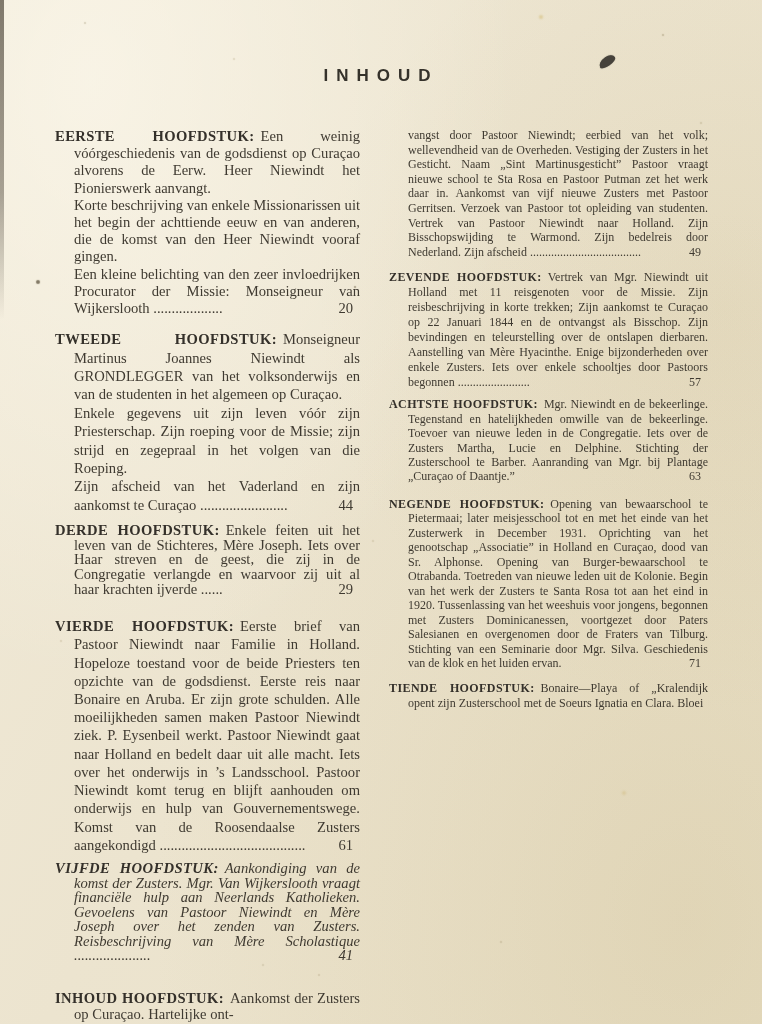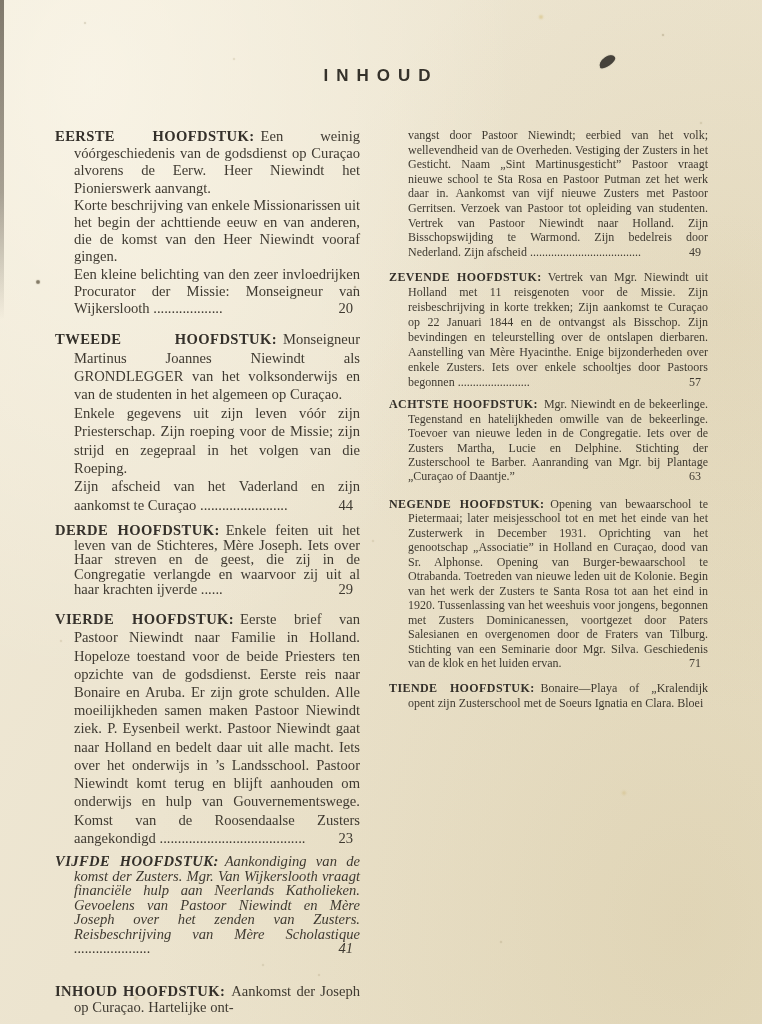--- a/index.html
+++ b/index.html
@@ -60,21 +60,21 @@
   .col{position:absolute;top:128px;}
   .col-left{left:55px;width:305px;font-size:14.6px;}
   .col-right{left:389px;width:319px;font-size:12px;}
   .entry{position:relative;}
   .para{margin:0;padding-left:19px;text-align:justify;}
   .hang{text-indent:-19px;}
   .head{font-weight:bold;color:#34302a;margin-right:6px;letter-spacing:.4px;}
   .pagenum{position:absolute;right:7px;bottom:0;}
   .e1{line-height:17.2px;margin-bottom:13px;}
   .e2{line-height:18.4px;margin-bottom:9px;}
-  .e3{line-height:14.6px;margin-bottom:14px;}
+  .e3{line-height:14.6px;margin-bottom:21px;}
   .e4{line-height:18.2px;margin-bottom:7px;}
   .e5{line-height:14.6px;margin-bottom:28px;font-style:italic;}
   .e6{line-height:15.5px;}
   .r1{line-height:14.6px;margin-bottom:11px;}
   .r2{line-height:15px;margin-bottom:7px;}
   .r3{line-height:14.4px;margin-bottom:13px;}
   .r4{line-height:14.5px;margin-bottom:10px;}
   .r5{line-height:15px;}
 </style>
 </head>
@@ -103,30 +103,30 @@
       <span class="pagenum">44</span>
     </div>
 
     <div class="entry e3">
       <p class="para hang"><span class="head">DERDE HOOFDSTUK:</span><span>Enkele feiten uit het leven van de Stichteres, Mère Joseph. Iets over Haar streven en de geest, die zij in de Congregatie verlangde en waarvoor zij uit al haar krachten ijverde ......</span></p>
       <span class="pagenum">29</span>
     </div>
 
     <div class="entry e4">
       <p class="para hang"><span class="head">VIERDE HOOFDSTUK:</span><span>Eerste brief van Pastoor Niewindt naar Familie in Holland. Hopeloze toestand voor de beide Priesters ten opzichte van de godsdienst. Eerste reis naar Bonaire en Aruba. Er zijn grote schulden. Alle moeilijkheden samen maken Pastoor Niewindt ziek. P. Eysenbeil werkt. Pastoor Niewindt gaat naar Holland en bedelt daar uit alle macht. Iets over het onderwijs in ’s Landsschool. Pastoor Niewindt komt terug en blijft aanhouden om onderwijs en hulp van Gouvernementswege. Komst van de Roosendaalse Zusters aangekondigd ........................................</span></p>
-      <span class="pagenum">23</span>
+      <span class="pagenum">61</span>
     </div>
 
     <div class="entry e5">
       <p class="para hang"><span class="head">VIJFDE HOOFDSTUK:</span><span>Aankondiging van de komst der Zusters. Mgr. Van Wijkerslooth vraagt financiële hulp aan Neerlands Katholieken. Gevoelens van Pastoor Niewindt en Mère Joseph over het zenden van Zusters. Reisbeschrijving van Mère Scholastique .....................</span></p>
       <span class="pagenum">41</span>
     </div>
 
     <div class="entry e6">
-      <p class="para hang"><span class="head">INHOUD HOOFDSTUK:</span><span>Aankomst der Joseph op Curaçao. Hartelijke ont-</span></p>
+      <p class="para hang"><span class="head">INHOUD HOOFDSTUK:</span><span>Aankomst der Zusters op Curaçao. Hartelijke ont-</span></p>
     </div>
 
   </div>
 
   <div class="col col-right">
 
     <div class="entry r1">
       <p class="para"><span>vangst door Pastoor Niewindt; eerbied van het volk; wellevendheid van de Overheden. Vestiging der Zusters in het Gesticht. Naam „Sint Martinusgesticht” Pastoor vraagt nieuwe school te Sta Rosa en Pastoor Putman zet het werk daar in. Aankomst van vijf nieuwe Zusters met Pastoor Gerritsen. Verzoek van Pastoor tot opleiding van studenten. Vertrek van Pastoor Niewindt naar Holland. Zijn Bisschopswijding te Warmond. Zijn bedelreis door Nederland. Zijn afscheid .....................................</span></p>
       <span class="pagenum">49</span>
     </div>

